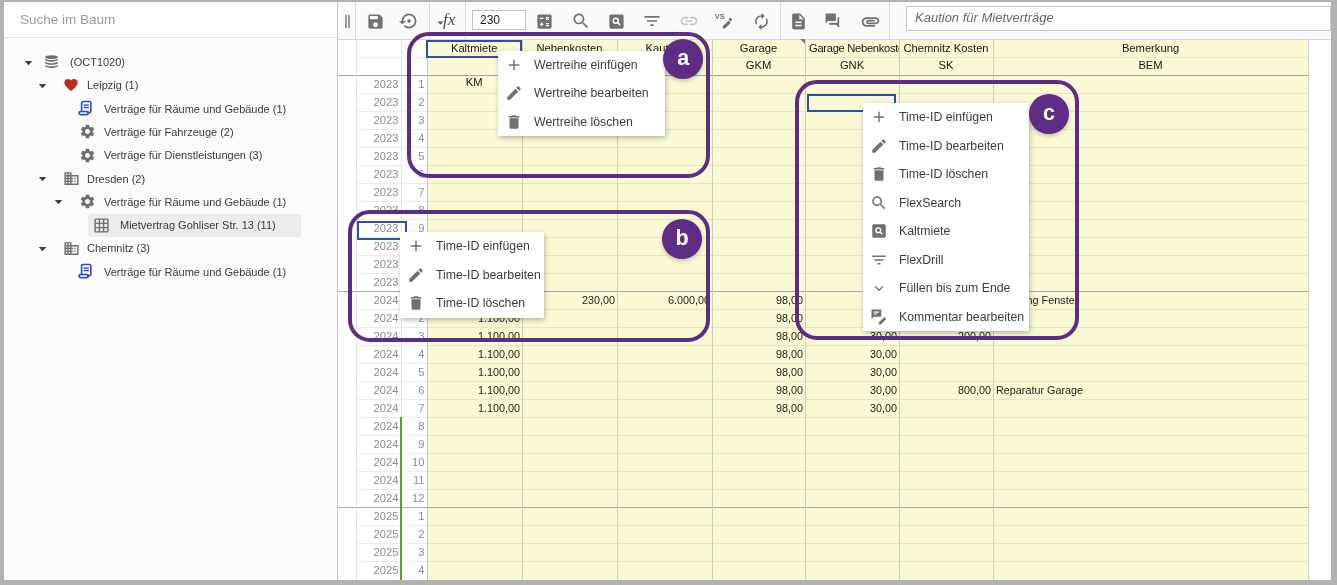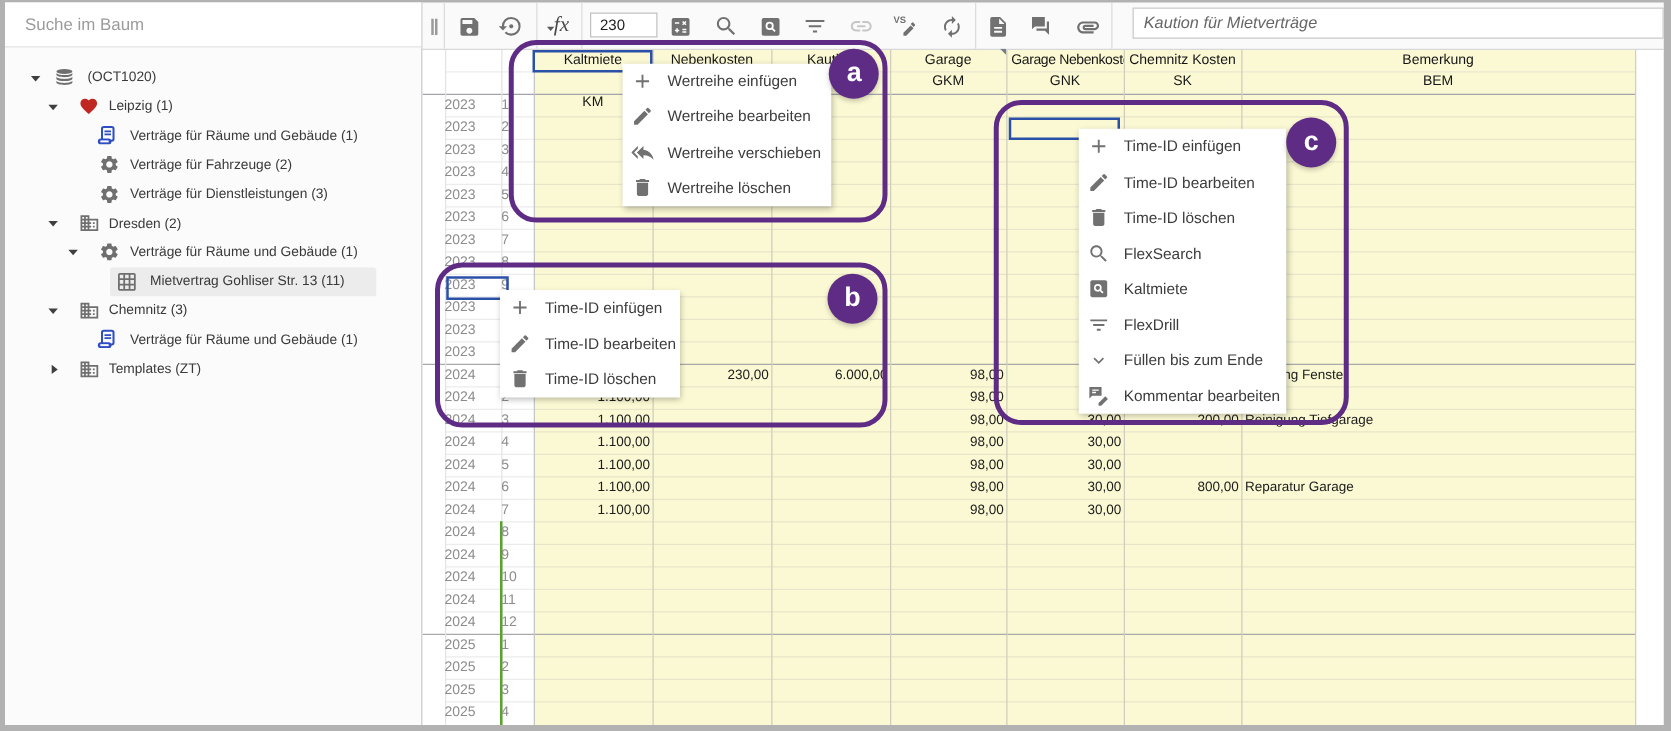--- a/index.html
+++ b/index.html
@@ -9,21 +9,21 @@
 .mi{height:28.5px;display:flex;align-items:center}
 .mi .t{font-size:12.3px;color:#3c3c3c;margin-left:11px;white-space:nowrap}
 .mi .i{width:18px;height:18px;margin-left:7px;line-height:0}
 .prect{position:absolute;border:4px solid #5e2c85;border-radius:22px}
 .badge{position:absolute;width:40px;height:40px;border-radius:50%;background:#5e2c85;color:#fff;
  font-size:21.5px;font-weight:bold;text-align:center;line-height:39px;box-shadow:0 2px 4px rgba(0,0,0,.22)}
 .trow{position:absolute;height:22px;line-height:22px;white-space:nowrap;font-size:11px;color:#3a3a3a}
 .hdr1,.hdr2{position:absolute;height:17px;line-height:17px;text-align:center;font-size:11.2px;color:#151515;overflow:hidden;white-space:nowrap}
 .val{position:absolute;height:18px;line-height:18px;text-align:right;font-size:10.8px;color:#1c1c1c;white-space:nowrap}
 .bem{position:absolute;height:18px;line-height:18px;text-align:left;font-size:10.8px;color:#1c1c1c;white-space:nowrap}
-.rh{position:absolute;height:18px;line-height:18px;font-size:11.2px;color:#8c8c8c;white-space:nowrap}
+.rh{position:absolute;height:18px;line-height:18px;text-align:right;font-size:11.2px;color:#8c8c8c;white-space:nowrap}
 .vl{position:absolute;width:1px}
 .hl{position:absolute;height:1px}
 .sel{position:absolute;border:2px solid #2b50a8}
 </style></head><body>
 
 <div class="abs" style="left:4px;top:2px;width:334px;height:578px;background:#fbfbfb;border-right:1px solid #c8c8c8">
 <div class="abs" style="left:0;top:0;width:333px;height:36px;background:#fff;border-bottom:1px solid #e2e2e2">
       <div class="abs" style="left:16px;top:0;height:36px;line-height:36px;font-size:13.5px;color:#9b9b9b">Suche im Baum</div>
     </div>
 <div class="trow" style="left:0;top:49.0px;width:333px">
@@ -105,29 +105,20 @@
     </div>
 <div class="trow" style="left:0;top:258.7px;width:333px">
       <span class="ic" style="left:72.5px;top:2.5px"><svg width="17" height="17" viewBox="0 0 24 24">
           <rect x="6.5" y="2.2" width="13" height="15.6" rx="2" fill="none" stroke="#2f4ec4" stroke-width="2.3"></rect>
           <rect x="9.3" y="6.2" width="7.4" height="2" fill="#2f4ec4"></rect>
           <rect x="9.3" y="9.6" width="7.4" height="2" fill="#2f4ec4"></rect>
           <rect x="1.8" y="15.2" width="15.4" height="6.6" rx="3.3" fill="#2f4ec4"></rect>
           <rect x="4.6" y="17.4" width="9.4" height="2.2" fill="#fbfbfb"></rect>
         </svg></span>
       <span class="abs" style="left:100px;top:0">Verträge für Räume und Gebäude (1)</span>
-    </div>
-<div class="trow" style="left:0;top:282.0px;width:333px">
-      <span class="ic" style="left:33.0px;top:4.5px"><svg width="13" height="13" viewBox="0 0 24 24">
-          <path d="M8 5l9 7-9 7z" fill="#3f3f3f"></path>
-        </svg></span>
-      <span class="ic" style="left:59.0px;top:2.5px"><svg width="17" height="17" viewBox="0 0 24 24">
-          <path d="M12 7V3H2v18h20V7H12zM6 19H4v-2h2v2zm0-4H4v-2h2v2zm0-4H4V9h2v2zm0-4H4V5h2v2zm4 12H8v-2h2v2zm0-4H8v-2h2v2zm0-4H8V9h2v2zm0-4H8V5h2v2zm10 12h-8v-2h2v-2h-2v-2h2v-2h-2V9h8v10zm-2-8h-2v2h2v-2zm0 4h-2v2h2v-2z" fill="#6f6f6f"></path>
-        </svg></span>
-      <span class="abs" style="left:83px;top:0">Templates (ZT)</span>
     </div>
 </div>
 <div class="abs" style="left:338px;top:2px;width:993px;height:38px;background:#fafafa;border-bottom:1px solid #d8d8d8">
 <div class="abs" style="left:7px;top:13px;width:1.5px;height:13px;background:#9a9a9a"></div>
 <div class="abs" style="left:10px;top:13px;width:1.5px;height:13px;background:#9a9a9a"></div>
 <span class="ic" style="left:27.5px;top:9.5px"><svg width="19" height="19" viewBox="0 0 24 24">
         <path d="M17 3H5c-1.11 0-2 .9-2 2v14c0 1.1.89 2 2 2h14c1.1 0 2-.9 2-2V7l-4-4zm-5 16c-1.66 0-3-1.34-3-3s1.34-3 3-3 3 1.34 3 3-1.34 3-3 3zm3-10H5V5h10v4z" fill="#717171"></path>
       </svg></span>
 <span class="ic" style="left:61.0px;top:9.0px"><svg width="20" height="20" viewBox="0 0 24 24">
         <path d="M14 12c0-1.1-.9-2-2-2s-2 .9-2 2 .9 2 2 2 2-.9 2-2zm-2-9a9 9 0 0 0-9 9H0l4 4 4-4H5a7 7 0 1 1 7 7c-1.93 0-3.68-.79-4.94-2.06l-1.42 1.42A8.954 8.954 0 0 0 12 21a9 9 0 0 0 0-18z" fill="#717171"></path>
@@ -327,21 +318,20 @@
 <div class="val" style="left:280.0px;top:251px;width:94.0px;padding-right:2px">6.000,00</div>
 <div class="val" style="left:373.0px;top:251px;width:94.0px;padding-right:2px">98,00</div>
 <div class="val" style="left:561.0px;top:251px;width:94.0px;padding-right:2px">200,00</div>
 <div class="bem" style="left:652px;top:251px;width:300px">Reinigung Fenster</div>
 <div class="val" style="left:90.0px;top:269px;width:94.0px;padding-right:2px">1.100,00</div>
 <div class="val" style="left:373.0px;top:269px;width:94.0px;padding-right:2px">98,00</div>
 <div class="val" style="left:90.0px;top:287px;width:94.0px;padding-right:2px">1.100,00</div>
 <div class="val" style="left:373.0px;top:287px;width:94.0px;padding-right:2px">98,00</div>
 <div class="val" style="left:467.0px;top:287px;width:94.0px;padding-right:2px">30,00</div>
 <div class="val" style="left:561.0px;top:287px;width:94.0px;padding-right:2px">200,00</div>
-<div class="bem" style="left:658px;top:287px;width:300px">Reinigung Tiefgarage</div>
 <div class="val" style="left:90.0px;top:305px;width:94.0px;padding-right:2px">1.100,00</div>
 <div class="val" style="left:373.0px;top:305px;width:94.0px;padding-right:2px">98,00</div>
 <div class="val" style="left:467.0px;top:305px;width:94.0px;padding-right:2px">30,00</div>
 <div class="val" style="left:90.0px;top:323px;width:94.0px;padding-right:2px">1.100,00</div>
 <div class="val" style="left:373.0px;top:323px;width:94.0px;padding-right:2px">98,00</div>
 <div class="val" style="left:467.0px;top:323px;width:94.0px;padding-right:2px">30,00</div>
 <div class="val" style="left:90.0px;top:341px;width:94.0px;padding-right:2px">1.100,00</div>
 <div class="val" style="left:373.0px;top:341px;width:94.0px;padding-right:2px">98,00</div>
 <div class="val" style="left:467.0px;top:341px;width:94.0px;padding-right:2px">30,00</div>
 <div class="val" style="left:561.0px;top:341px;width:94.0px;padding-right:2px">800,00</div>
@@ -367,26 +357,20 @@
       <span class="t">Wertreihe einfügen</span>
     </div>
     <div class="mi">
       <span class="i"><svg width="18" height="18" viewBox="0 0 24 24">
           <path d="M3 17.25V21h3.75L17.81 9.94l-3.75-3.75L3 17.25zM20.71 7.04c.39-.39.39-1.02 0-1.41l-2.34-2.34a.996.996 0 0 0-1.41 0l-1.83 1.83 3.75 3.75 1.83-1.83z" fill="#717171"></path>
         </svg></span>
       <span class="t">Wertreihe bearbeiten</span>
     </div>
     <div class="mi">
       <span class="i"><svg width="18" height="18" viewBox="0 0 24 24">
-          <path d="M7 8V5l-7 7 7 7v-3l-4-4 4-4zm6 1V5l-7 7 7 7v-4.1c5 0 8.5 1.6 11 5.1-1-5-4-10-11-11z" fill="#717171"></path>
-        </svg></span>
-      <span class="t">Wertreihe verschieben</span>
-    </div>
-    <div class="mi">
-      <span class="i"><svg width="18" height="18" viewBox="0 0 24 24">
           <path d="M6 19c0 1.1.9 2 2 2h8c1.1 0 2-.9 2-2V7H6v12zM19 4h-3.5l-1-1h-5l-1 1H5v2h14V4z" fill="#717171"></path>
         </svg></span>
       <span class="t">Wertreihe löschen</span>
     </div>
   </div>
 <div class="menu" style="left:400px;top:232.0px;width:144px">
     <div class="mi">
       <span class="i"><svg width="18" height="18" viewBox="0 0 24 24">
           <path d="M11 5h2v6h6v2h-6v6h-2v-6H5v-2h6z" fill="#717171"></path>
         </svg></span>

